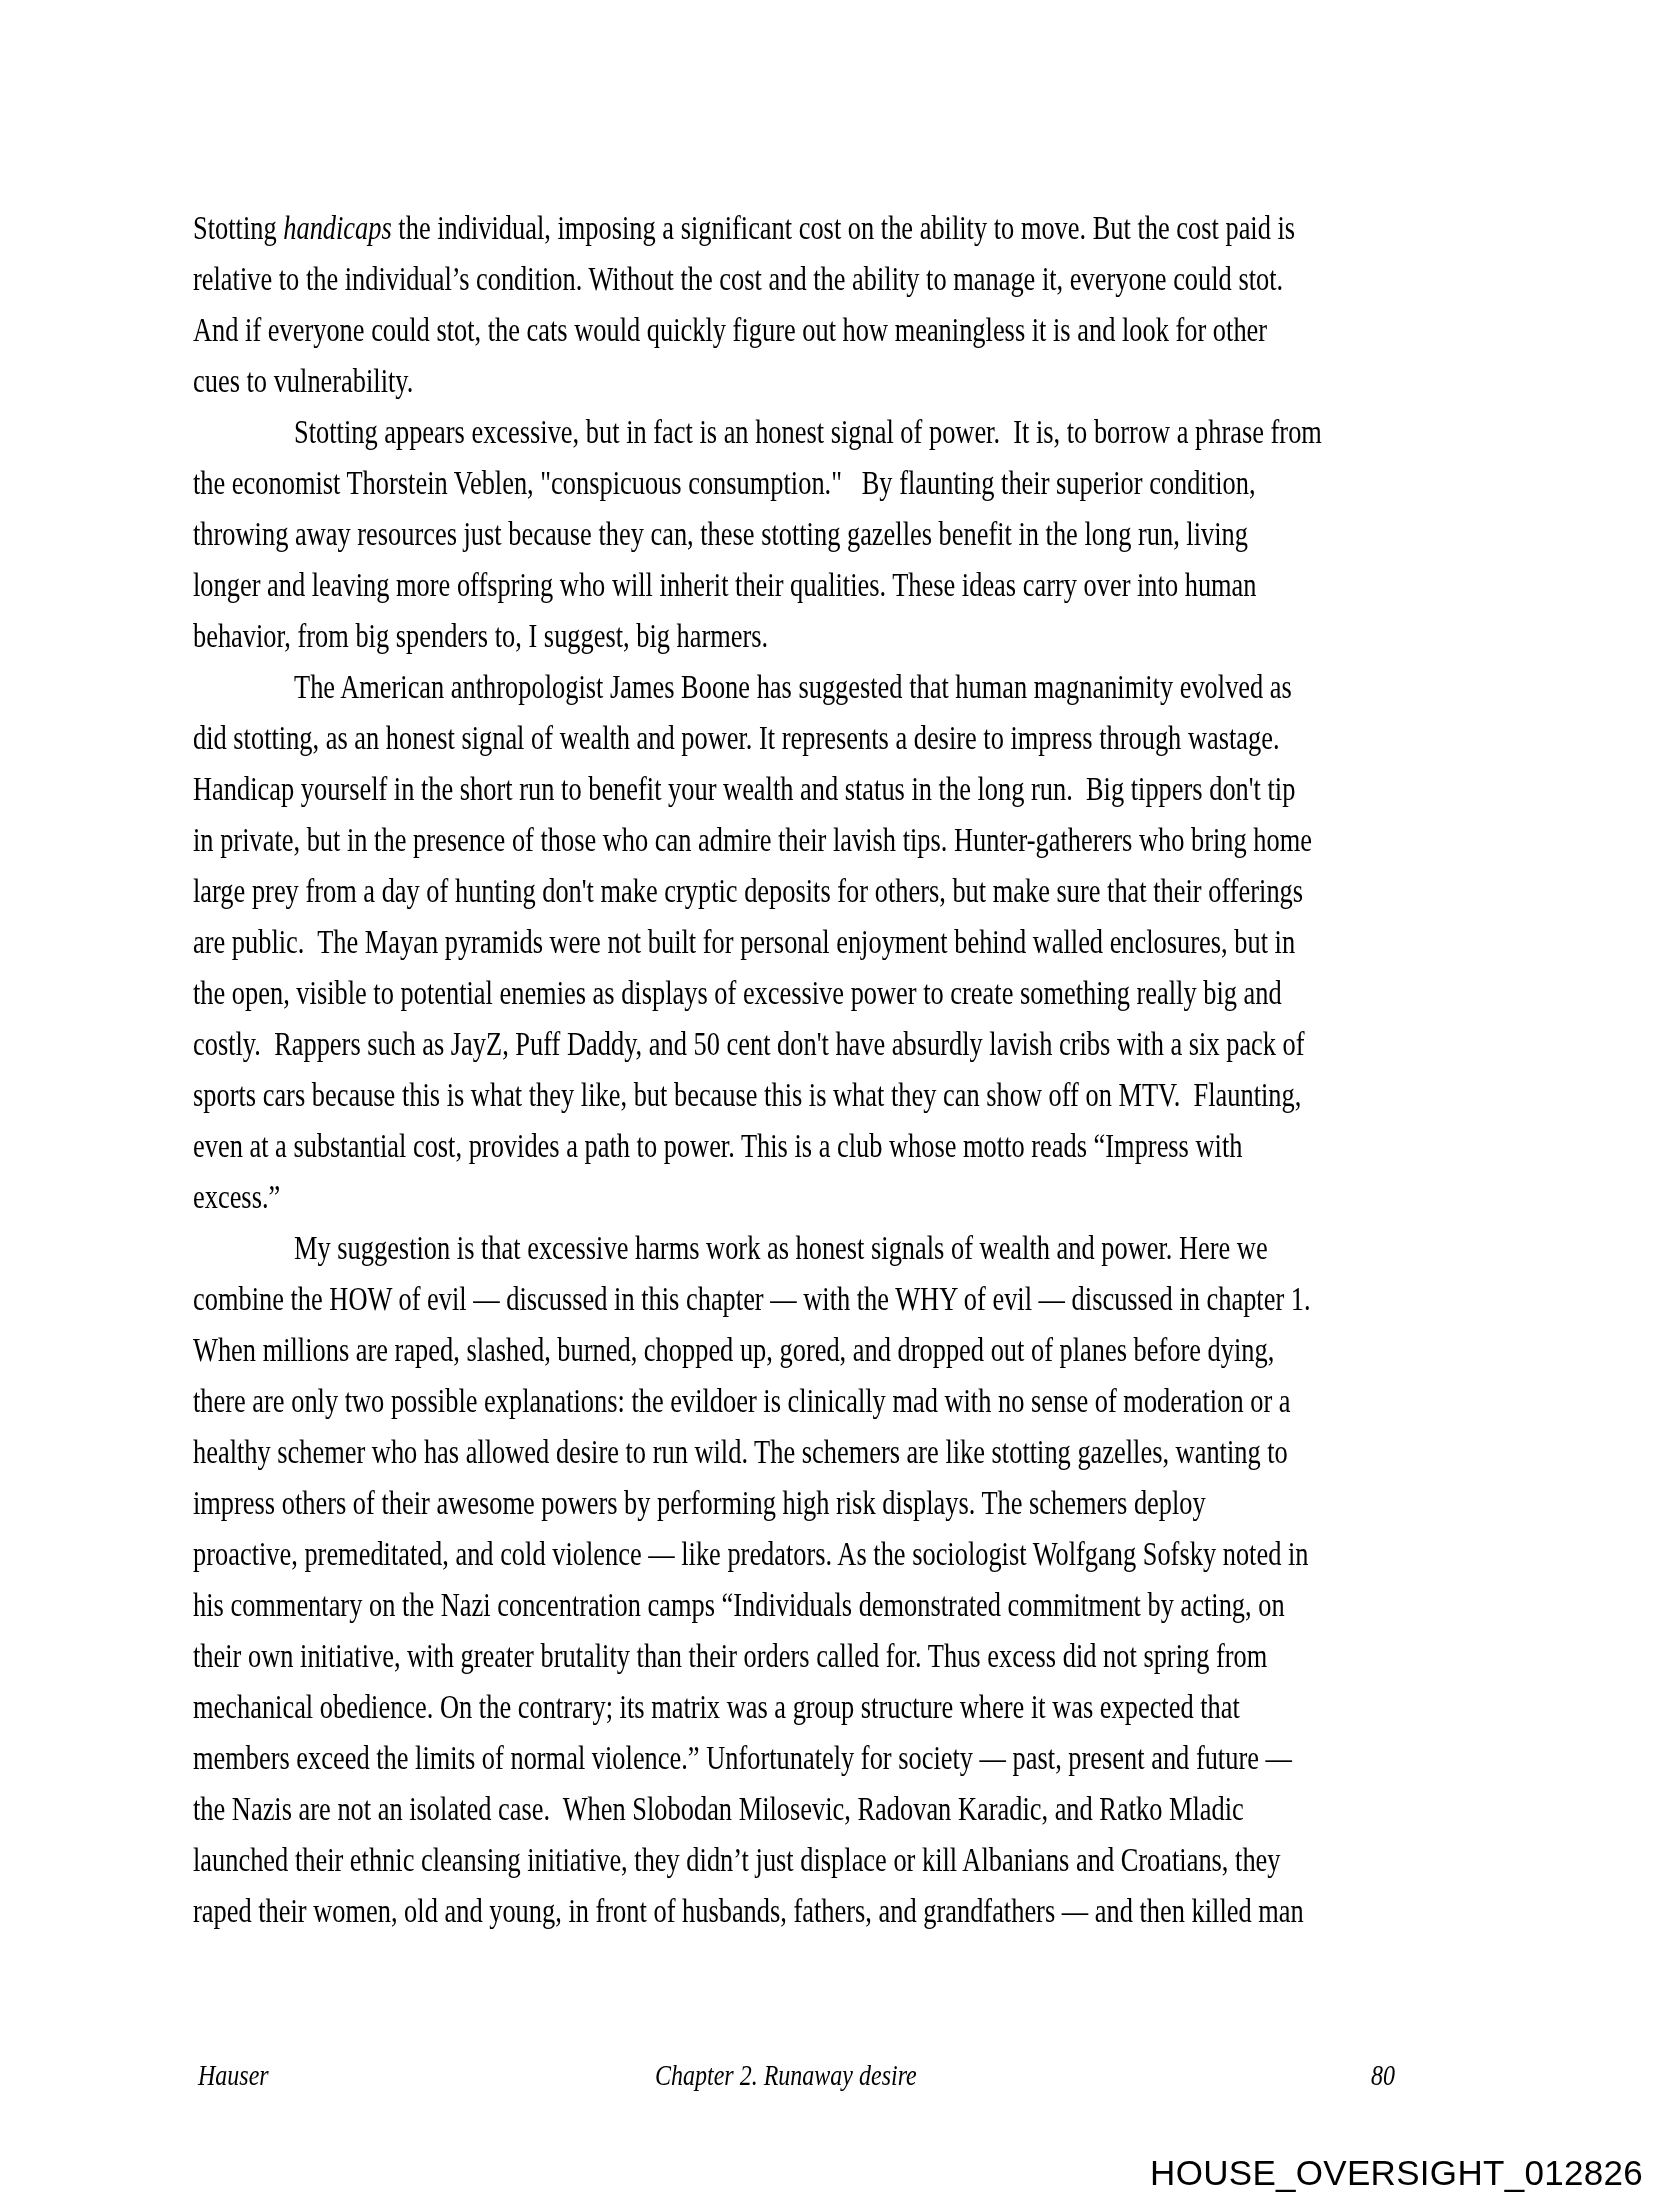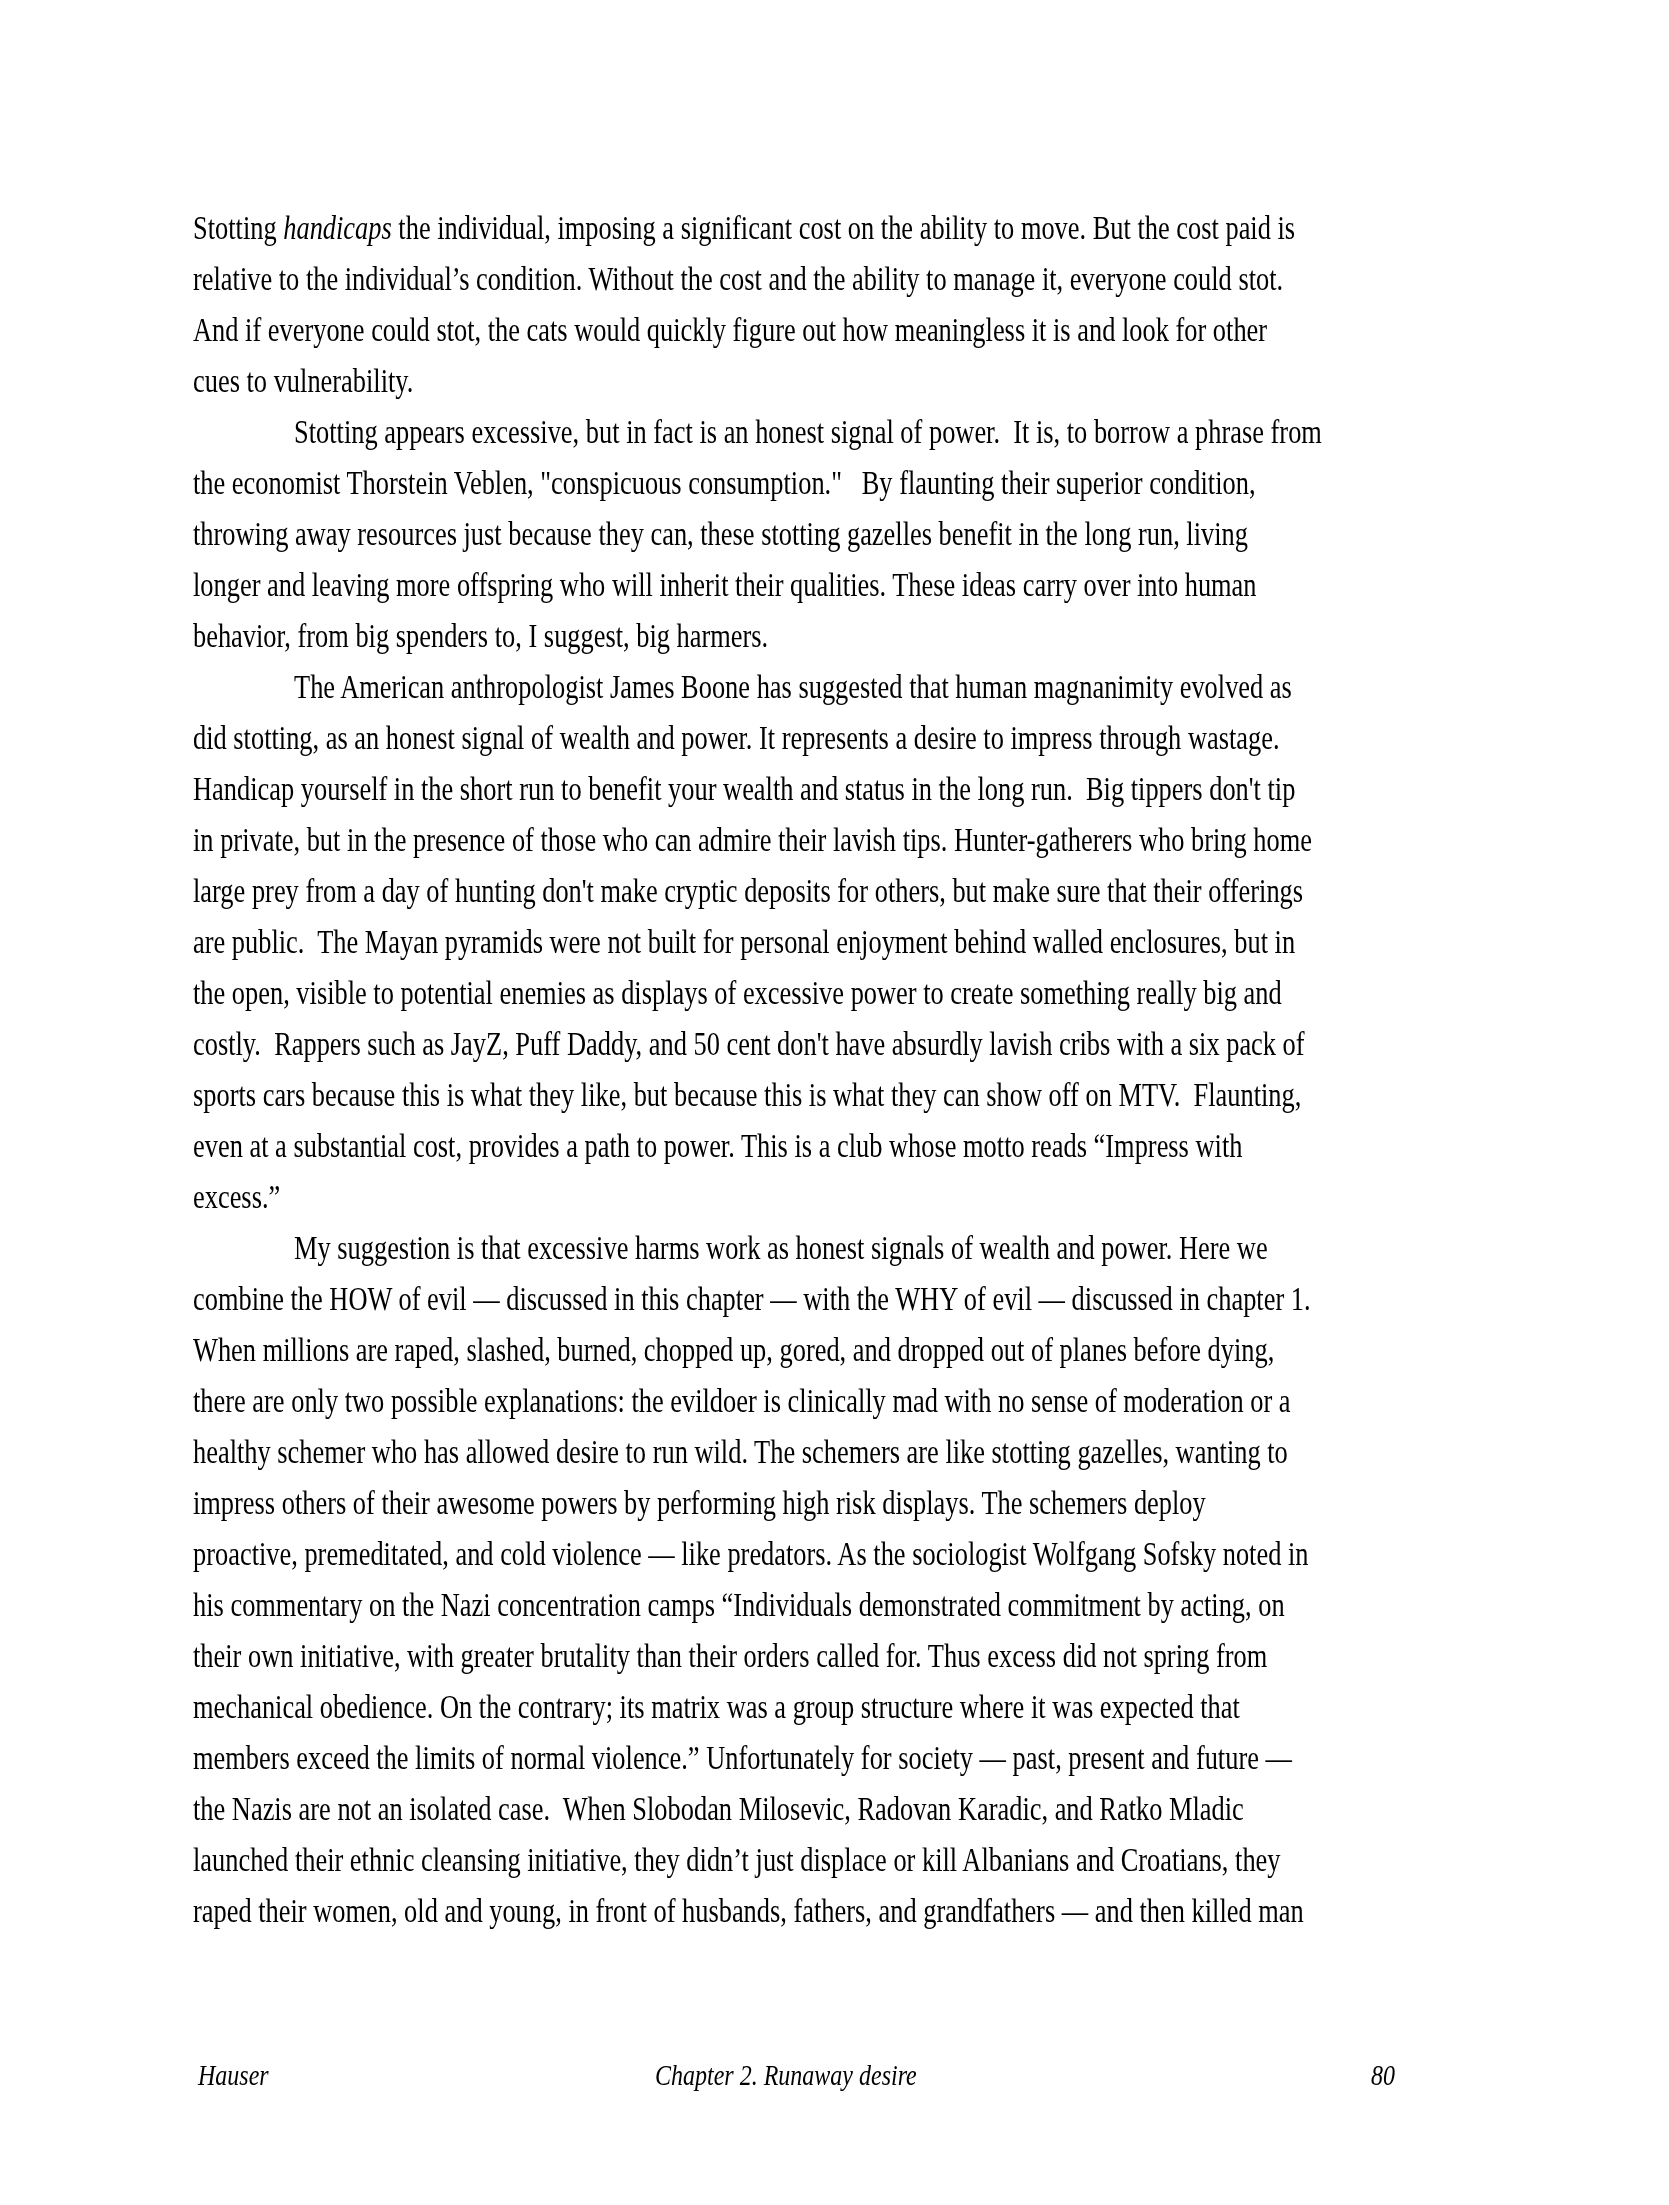--- a/index.html
+++ b/index.html
@@ -108,15 +108,16 @@
         <div class="line">raped their women, old and young, in front of husbands, fathers, and grandfathers — and then killed man</div>
       </div>
     </div>
 
   <div>
     <span class="footer-item footer-author">Hauser</span>
     <span class="footer-item footer-chapter">Chapter 2. Runaway desire</span>
     <span class="footer-item footer-page">80</span>
   </div>
 
+  <div class="bates-stamp">HOUSE_OVERSIGHT_012826</div>
 
 </div>
 
 
 </body></html>

